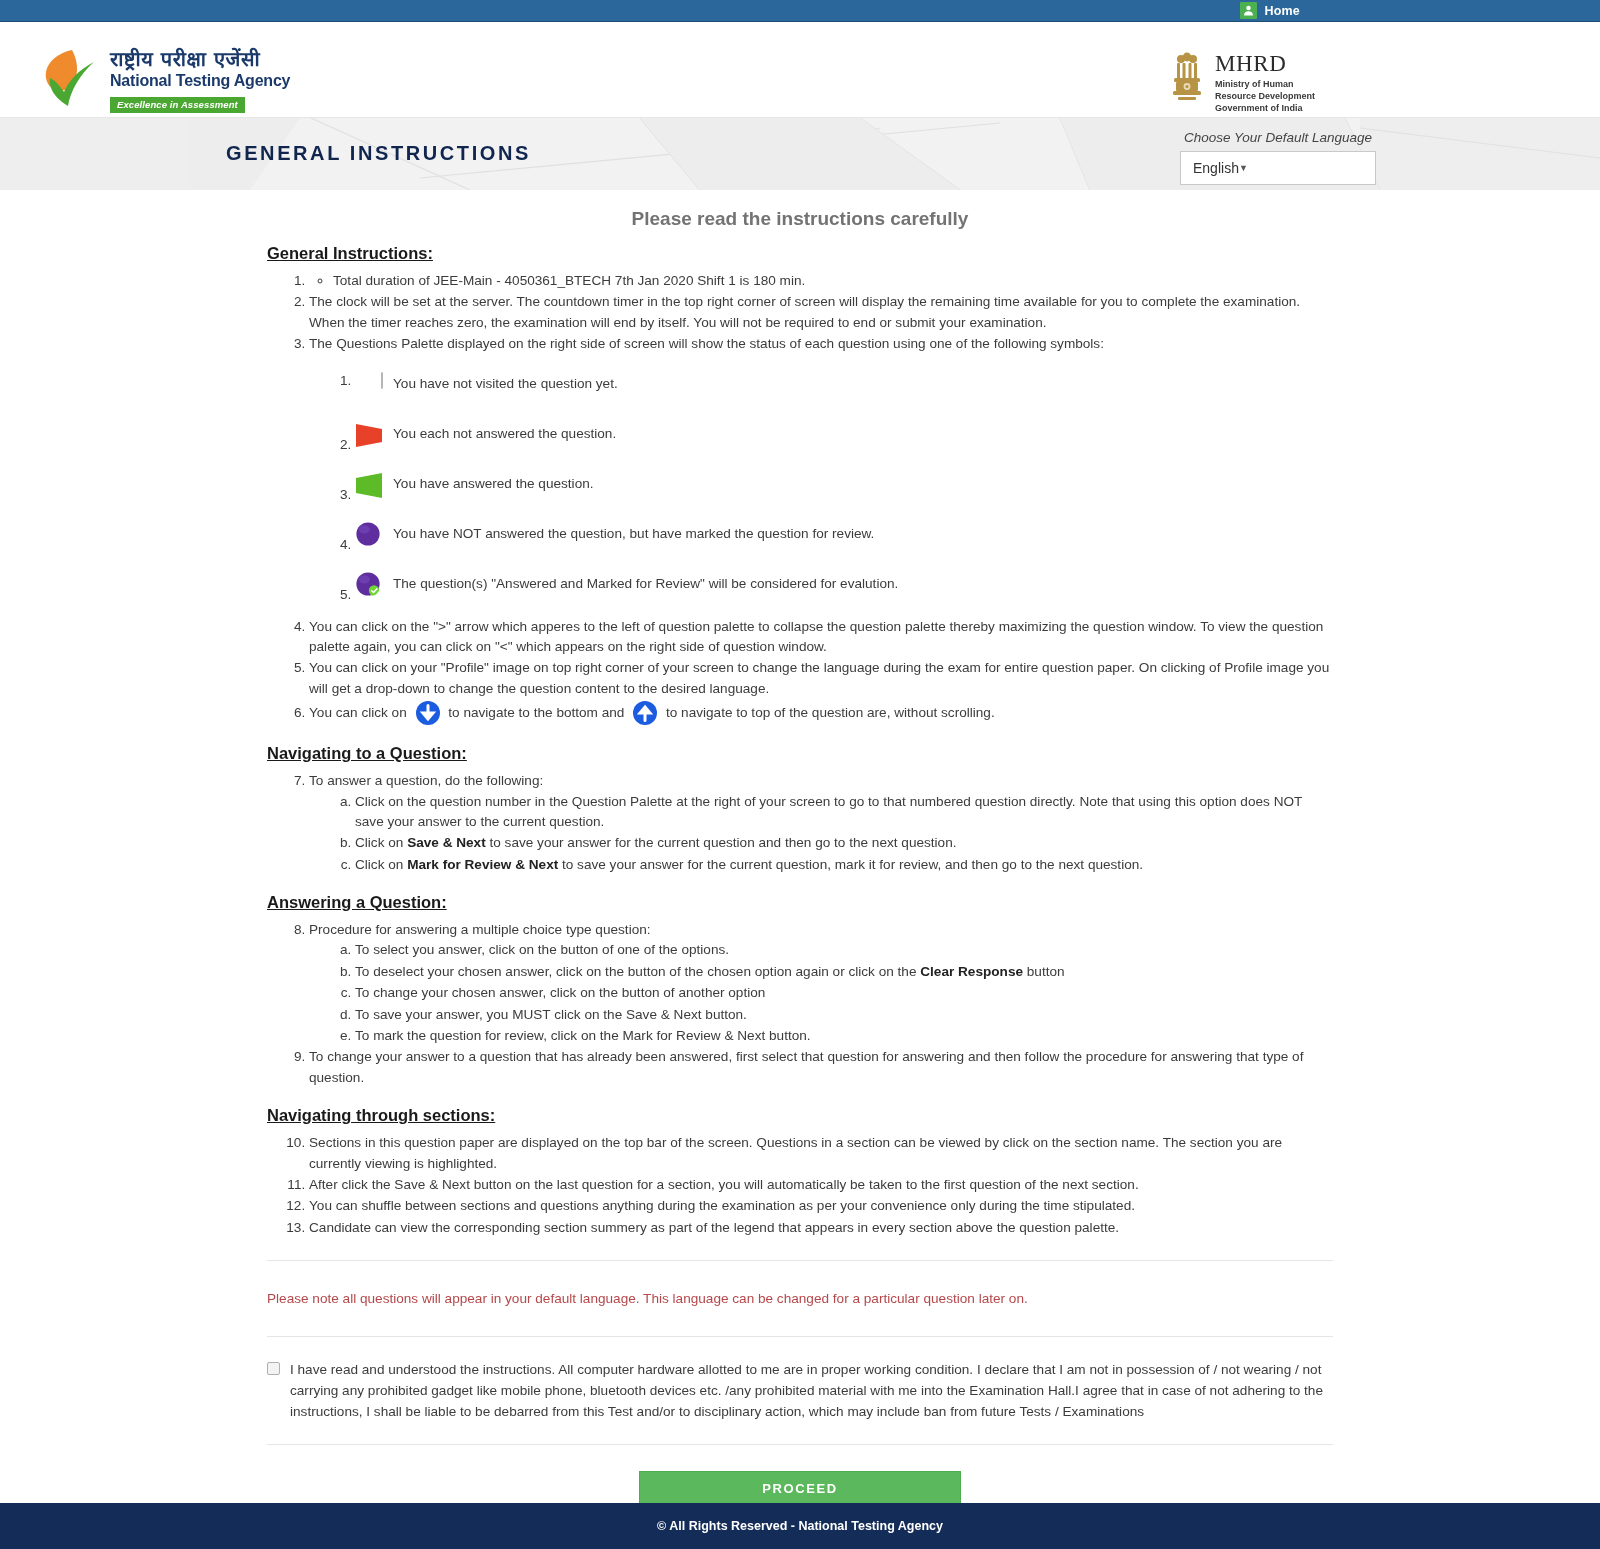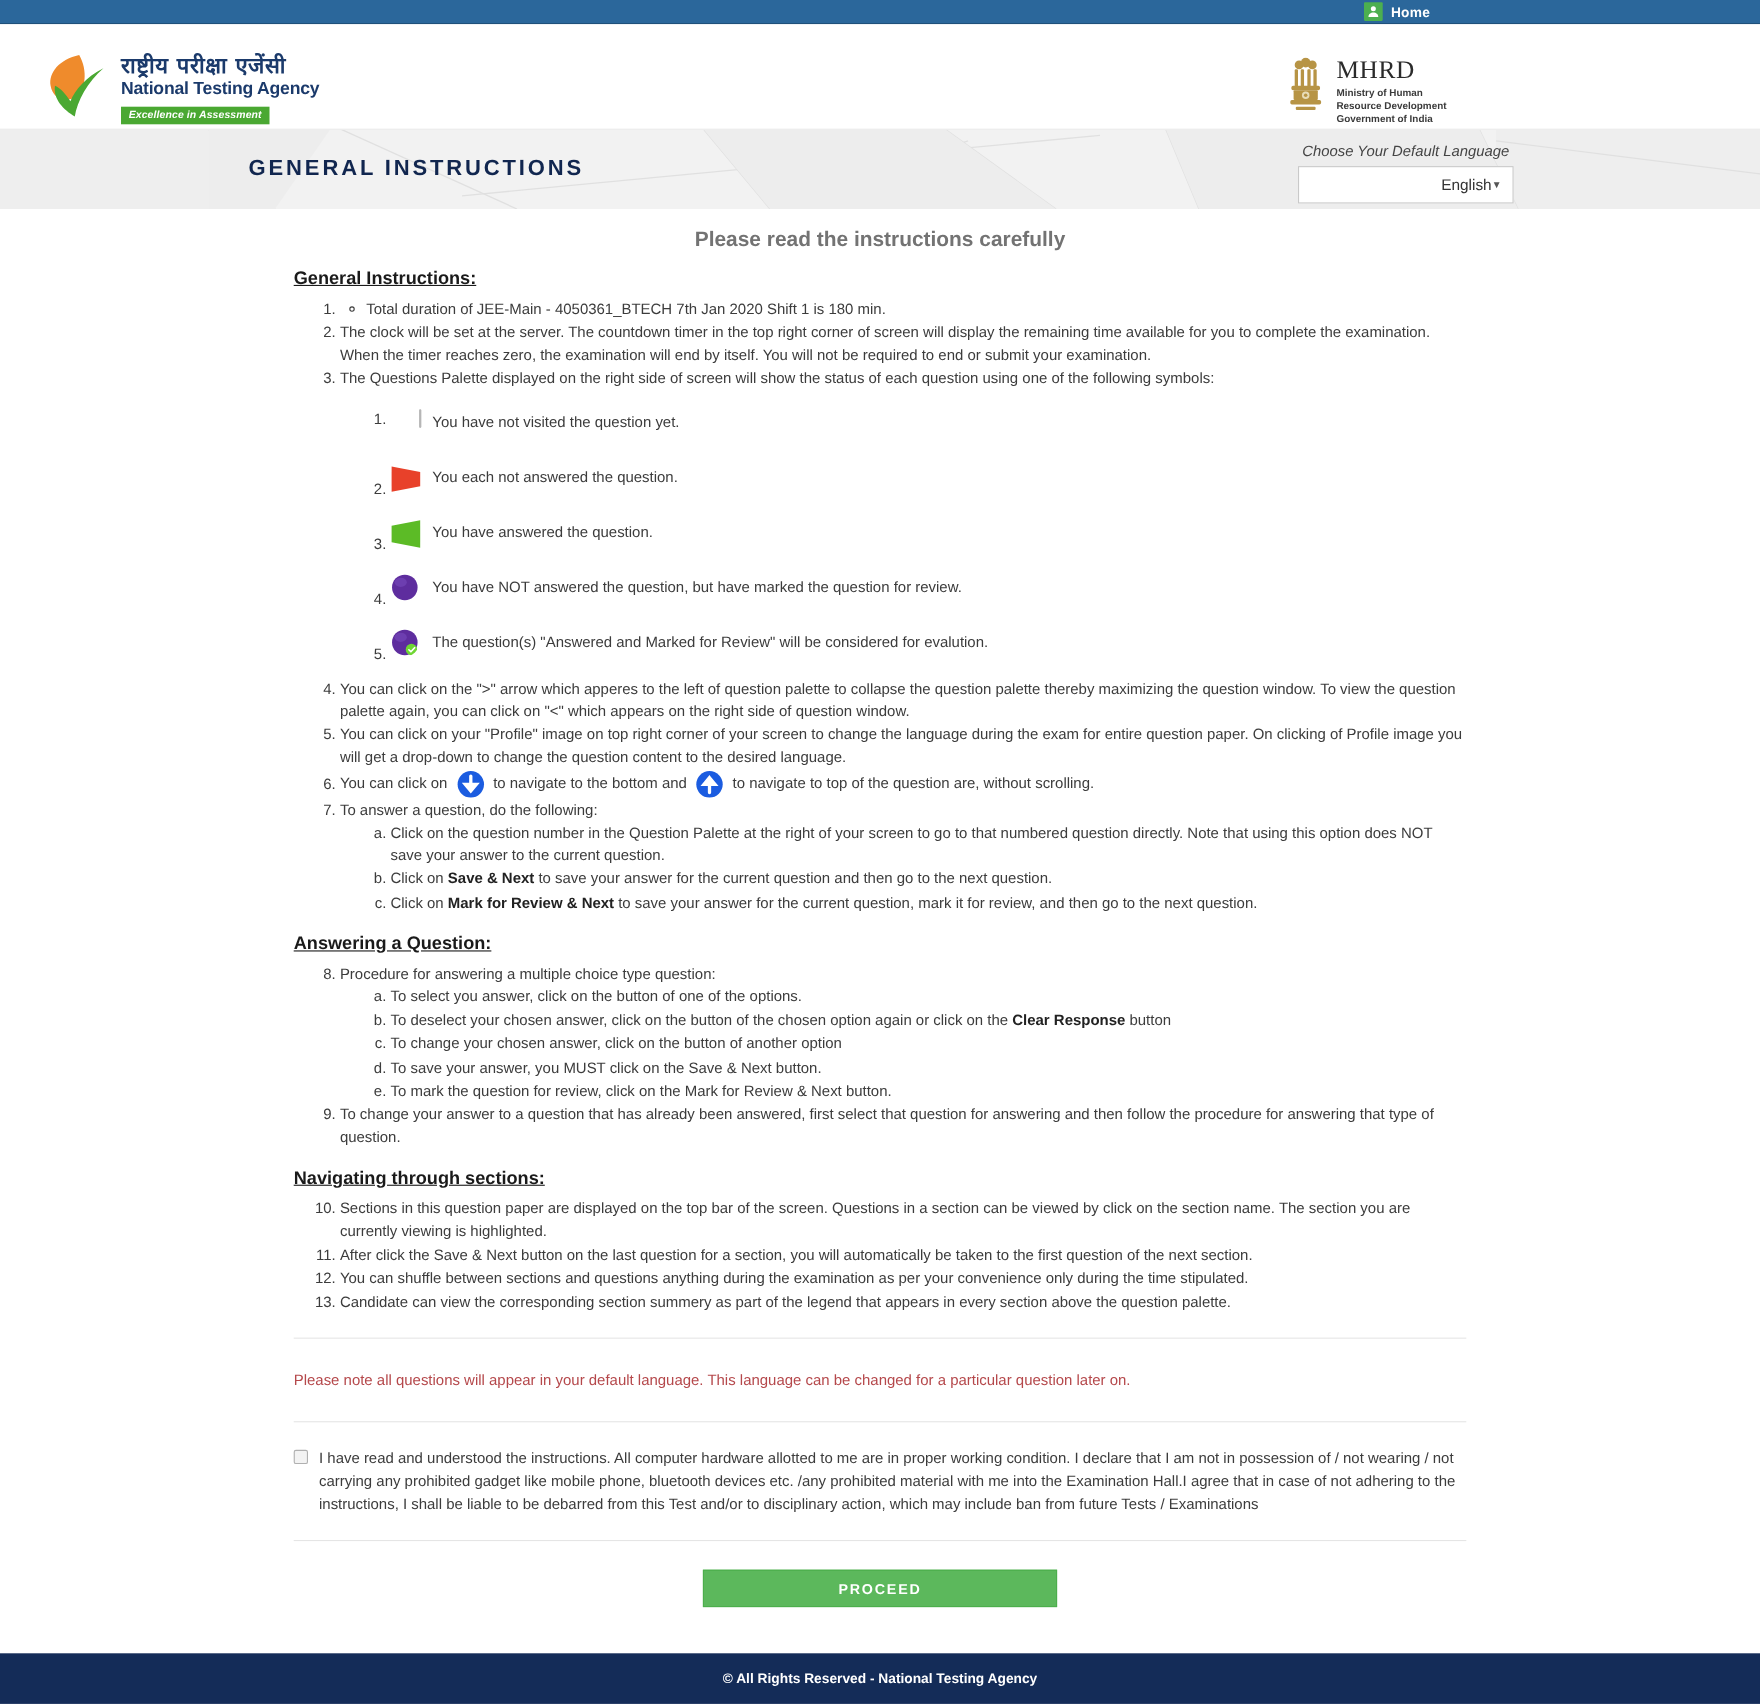--- a/index.html
+++ b/index.html
@@ -71,21 +71,21 @@
   .banner .edge-r { position:absolute; right:0; top:0; bottom:0; width:240px; background:#eeeeee; }
   .banner .tex { position:absolute; inset:0; }
   .banner-title {
     position:absolute; left:226px; top:24px;
     font-size:20px; font-weight:bold; color:#11264f; letter-spacing:2.6px;
   }
   .lang-box { position:absolute; right:224px; top:12px; width:196px; }
   .lang-label { font-size:13.5px; color:#444; text-align:center; margin-bottom:6px;font-style:italic; }
   .lang-select {
     width:196px; height:34px; background:#fff; border:1px solid #c9c9c9;
-    display:flex; align-items:center; justify-content:flex-end;
+    display:flex; align-items:center; justify-content:flex-start;
     padding:0 10px 0 12px; font-size:14px; color:#333; cursor:pointer;
   }
   .lang-select .caret { font-size:9px; color:#555; }
 
   
   .content { width:1600px; padding:0; background:#fff; }
   .inner { width:1066px; margin:0 auto; padding-top:18px; }
 
   .page-heading {
     text-align:center; font-size:19px; font-weight:bold; color:#737373;
@@ -332,20 +332,21 @@
         <span class="nav-arrow">
           <svg width="26" height="26" viewBox="0 0 26 26" aria-hidden="true">
             <circle cx="13" cy="13" r="12" fill="#1b5ce0"></circle>
             <path d="M13 20.5 v-9 M13 7 l5 6 h-10 z" stroke="#ffffff" stroke-width="3" fill="#ffffff" stroke-linecap="round"></path>
           </svg>
         </span>
         <span>to navigate to top of the question are, without scrolling.</span>
       </li>
     </ol>
 
+    <div class="sec-heading gap">Navigating to a Question:</div>
 
     <ol class="lvl1" start="7">
       <li>
         <span>To answer a question, do the following:</span>
         <ol class="lvl2">
           <li>Click on the question number in the Question Palette at the right of your screen to go to that numbered question directly. Note that using this option does NOT save your answer to the current question.</li>
           <li>
             <span>Click on </span><b>Save &amp; Next</b><span> to save your answer for the current question and then go to the next question.</span>
           </li>
           <li>

